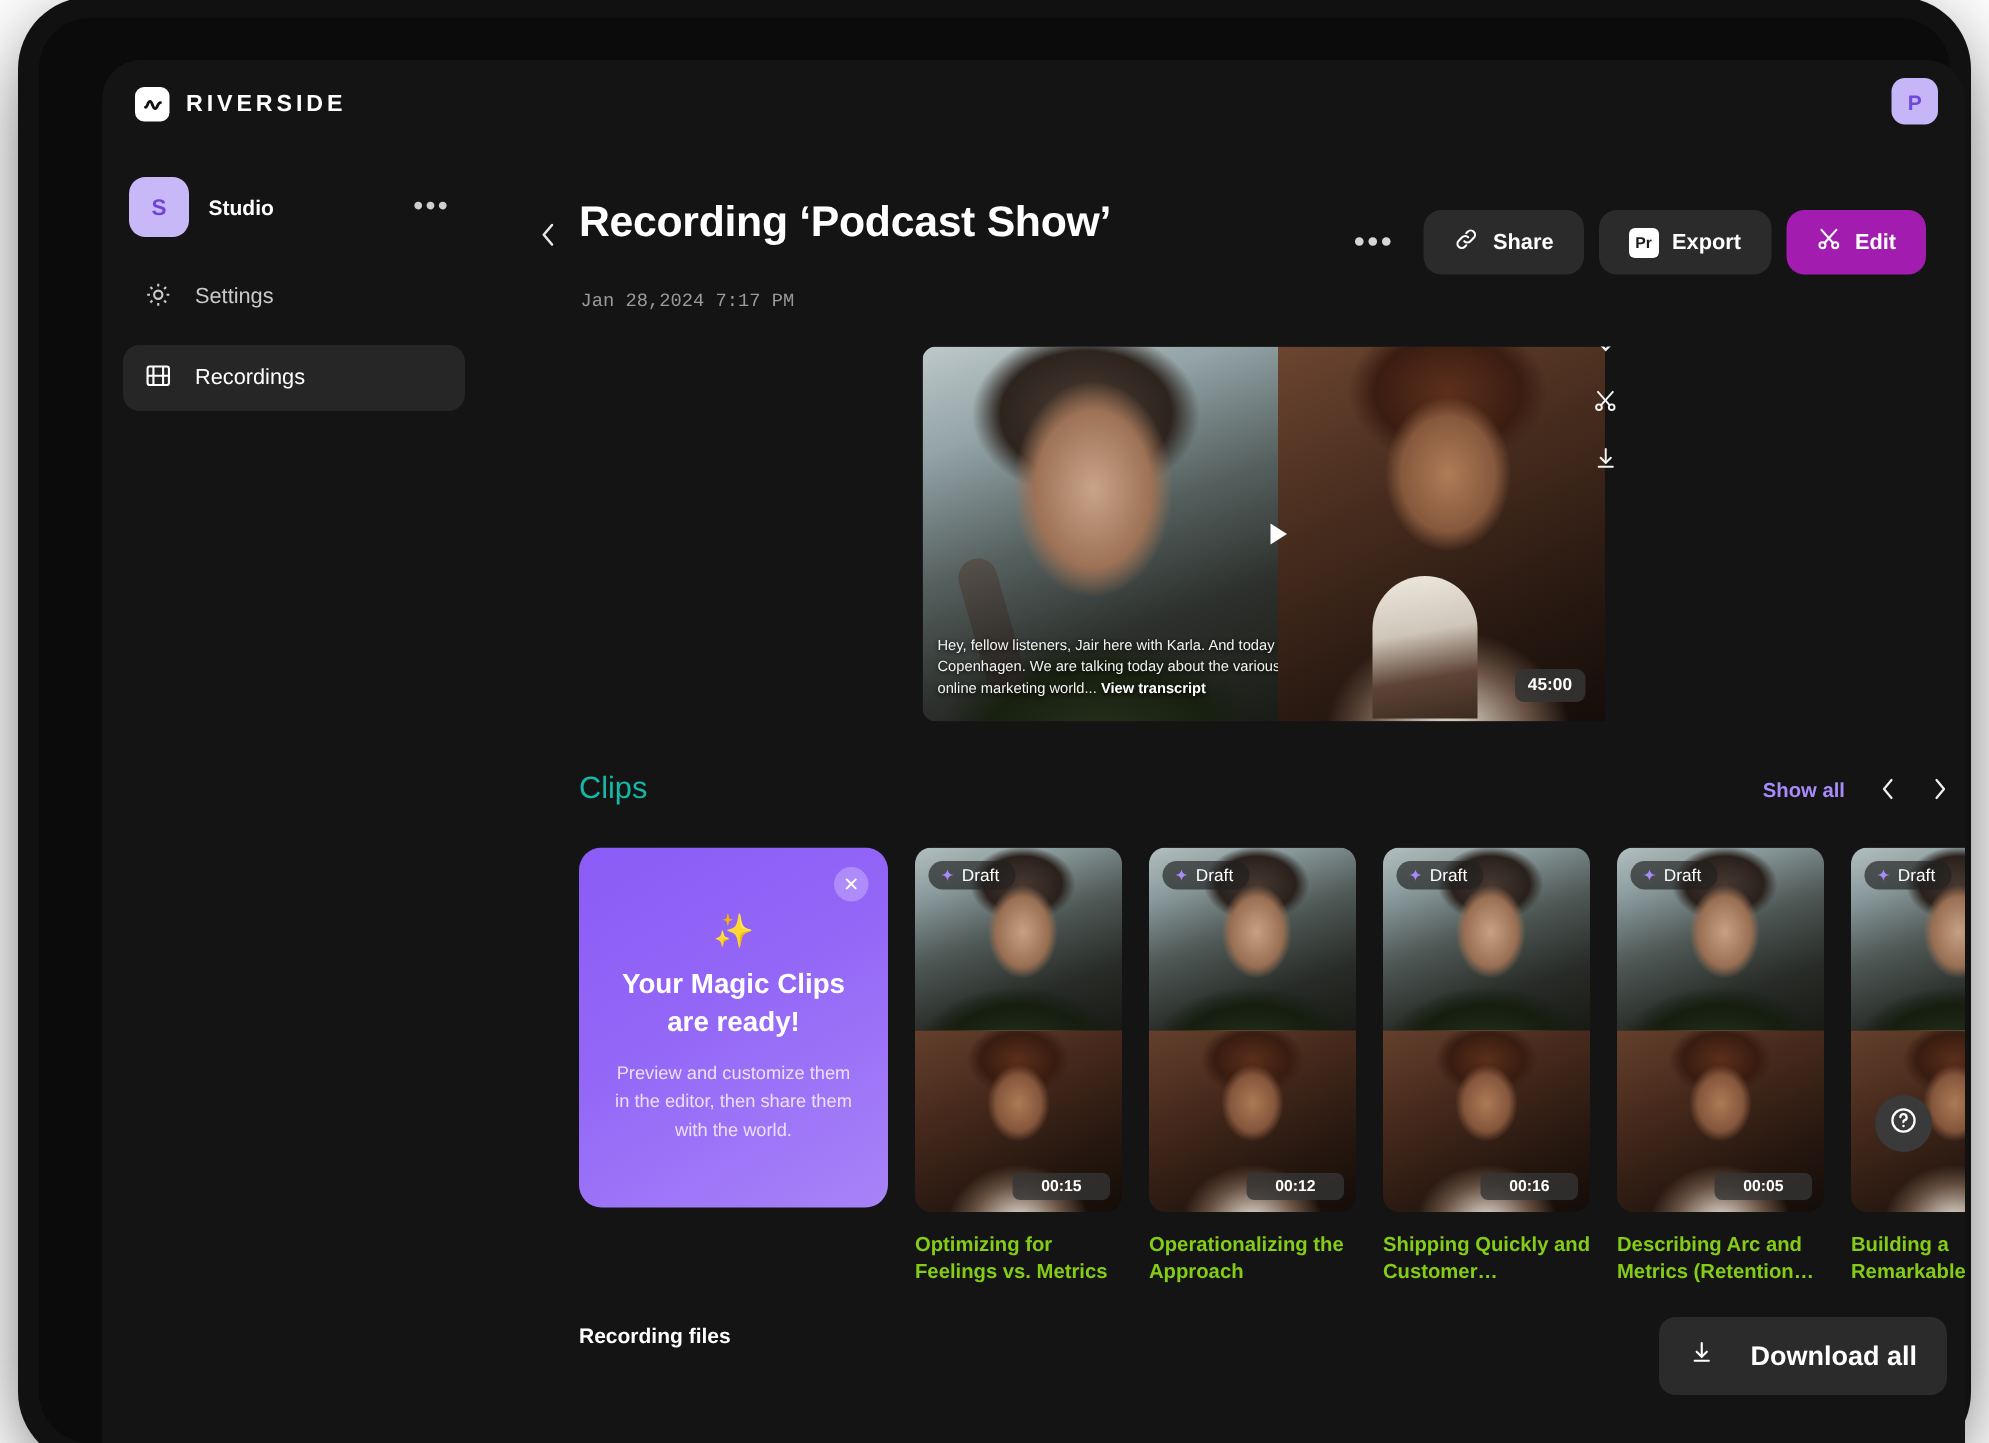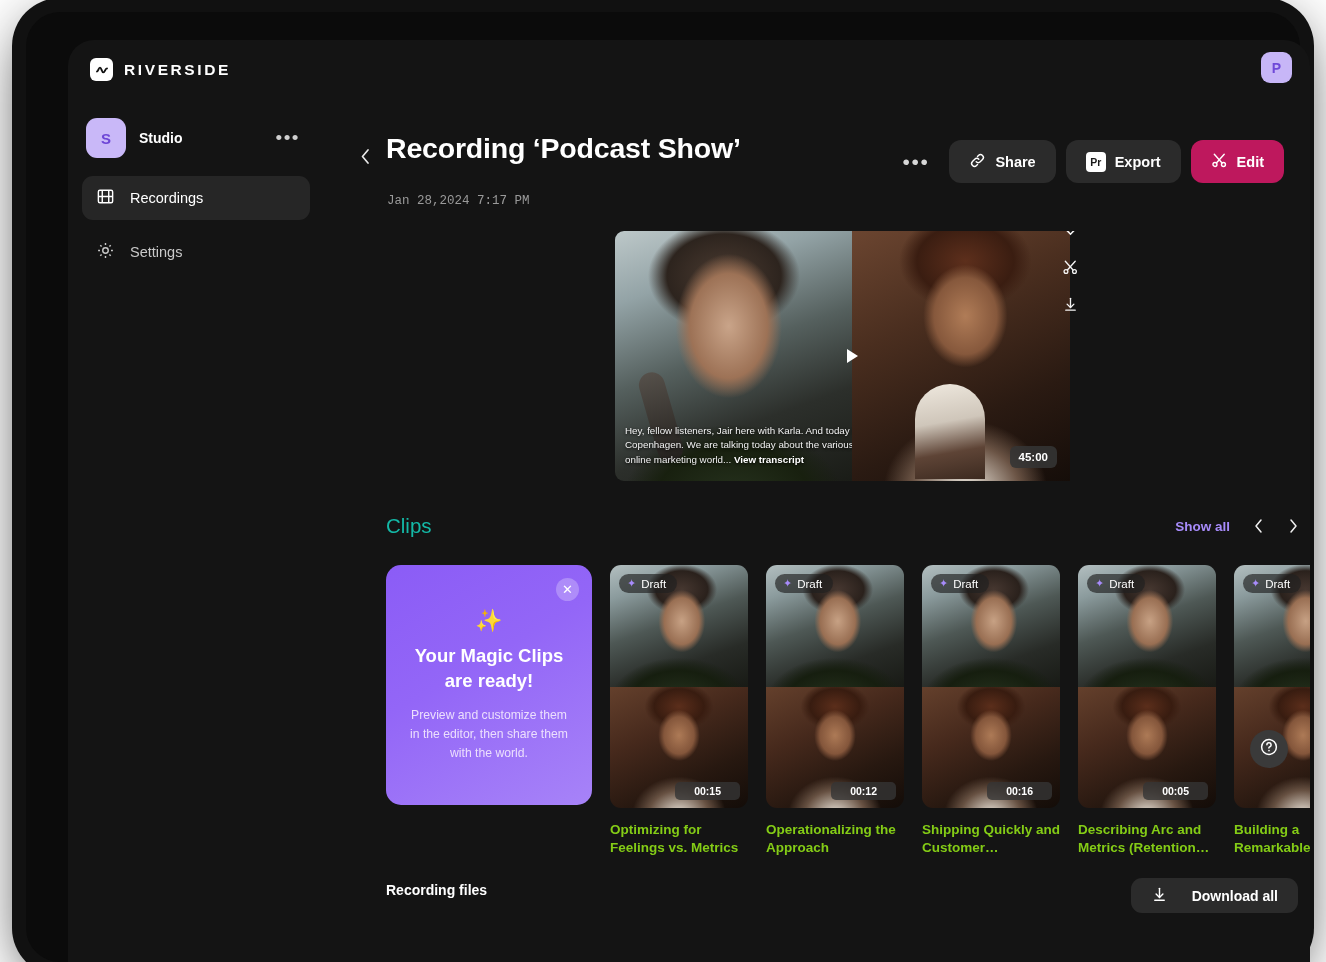--- a/index.html
+++ b/index.html
@@ -98,21 +98,21 @@
   }
 
   #actions { position: absolute; right: 26px; top: 38px; display: flex; align-items: center; gap: 10px; }
   .btn {
     display: flex; align-items: center; gap: 9px;
     height: 43px; padding: 0 20px; border-radius: 12px;
     font-size: 14.5px; font-weight: bold; color: #ffffff;
     border: none; cursor: pointer; font-family: inherit;
   }
   .btn-dark { background: #2b2b2b; }
-  .btn-primary { background: #be185d; }
+  .btn-primary { background: #a21caf; }
   .btn-dots { color: #d6d6d6; font-size: 21px; line-height: 8px; letter-spacing: 1.6px;
               padding: 0 10px; cursor: pointer; }
   .pr-badge {
     width: 20px; height: 20px; border-radius: 4px; background: #ffffff;
     color: #1b1b1b; font-size: 10.5px; font-weight: bold;
     display: flex; align-items: center; justify-content: center;
   }
 
   
   #player {
@@ -249,22 +249,22 @@
     line-height: 18px; margin-top: 13px;
   }
 
   
   #rec-files { position: absolute; left: 62px; top: 780px; width: 912px; }
   #rf-title { color: #fff; font-size: 14px; font-weight: bold; }
   #rf-sub { color: #9b9b9b; font-size: 12.8px; margin-top: 14px; }
   #download-all {
     position: absolute; right: 0; top: -4px;
     display: flex; align-items: center; gap: 24px;
-    height: 35px; padding: 0 20px; border-radius: 11px;
-    background: #2b2b2b; color: #fff; font-size: 14px; font-weight: bold;
+    height: 52px; padding: 0 20px; border-radius: 11px;
+    background: #2b2b2b; color: #fff; font-size: 18px; font-weight: bold;
     border: none; cursor: pointer; font-family: inherit;
   }
 
   #help-fab {
     position: absolute; right: 22px; bottom: 206px;
     width: 38px; height: 38px; border-radius: 50%;
     background: #3a3a3a; color: #fff;
     display: flex; align-items: center; justify-content: center;
     cursor: pointer; z-index: 20;
   }
@@ -285,42 +285,42 @@
         <span id="logo-text">RIVERSIDE</span>
       </div>
       <div id="avatar-top">P</div>
     </div>
 
     <div id="sidebar">
       <div id="studio-row">
         <div id="studio-badge">S</div>
         <div id="studio-name">Studio</div>
         <div class="dots">•••</div>
+      </div>
+
+      <div class="nav-item">
+        <span>
+          <svg width="19" height="19" viewBox="0 0 20 20" fill="none" stroke="#c9c9c9" stroke-width="1.5">
+            <circle cx="10" cy="10" r="2.9"></circle>
+            <path d="M10 2.2v2M10 15.8v2M17.8 10h-2M4.2 10h-2M15.5 4.5l-1.4 1.4M5.9 14.1l-1.4 1.4M15.5 15.5l-1.4-1.4M5.9 5.9L4.5 4.5"></path>
+          </svg>
+        </span>
+        <span>Settings</span>
       </div>
 
       <div class="nav-item active">
         <span>
           <svg width="19" height="19" viewBox="0 0 20 20" fill="none" stroke="#fff" stroke-width="1.5">
             <rect x="2.5" y="3.5" width="15" height="13" rx="1.6"></rect>
             <line x1="6.6" y1="3.5" x2="6.6" y2="16.5"></line>
             <line x1="13.4" y1="3.5" x2="13.4" y2="16.5"></line>
             <line x1="2.5" y1="10" x2="17.5" y2="10"></line>
           </svg>
         </span>
         <span>Recordings</span>
-      </div>
-
-      <div class="nav-item">
-        <span>
-          <svg width="19" height="19" viewBox="0 0 20 20" fill="none" stroke="#c9c9c9" stroke-width="1.5">
-            <circle cx="10" cy="10" r="2.9"></circle>
-            <path d="M10 2.2v2M10 15.8v2M17.8 10h-2M4.2 10h-2M15.5 4.5l-1.4 1.4M5.9 14.1l-1.4 1.4M15.5 15.5l-1.4-1.4M5.9 5.9L4.5 4.5"></path>
-          </svg>
-        </span>
-        <span>Settings</span>
       </div>
     </div>
 
     <div id="main">
 
       <div id="title-row">
         <span id="back-chev">
           <svg width="11" height="17" viewBox="0 0 11 17" fill="none" stroke="#e8e8e8" stroke-width="1.7" stroke-linecap="round" stroke-linejoin="round">
             <polyline points="8,2 2.5,8.5 8,15"></polyline>
           </svg>

